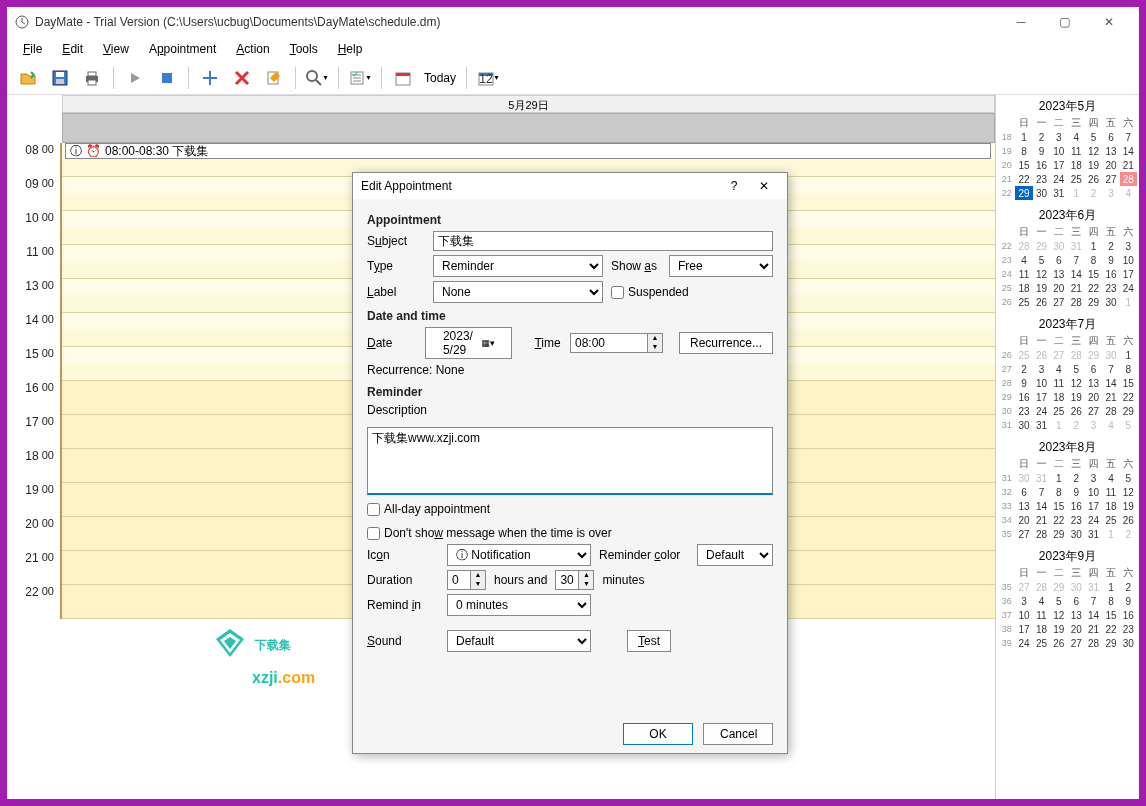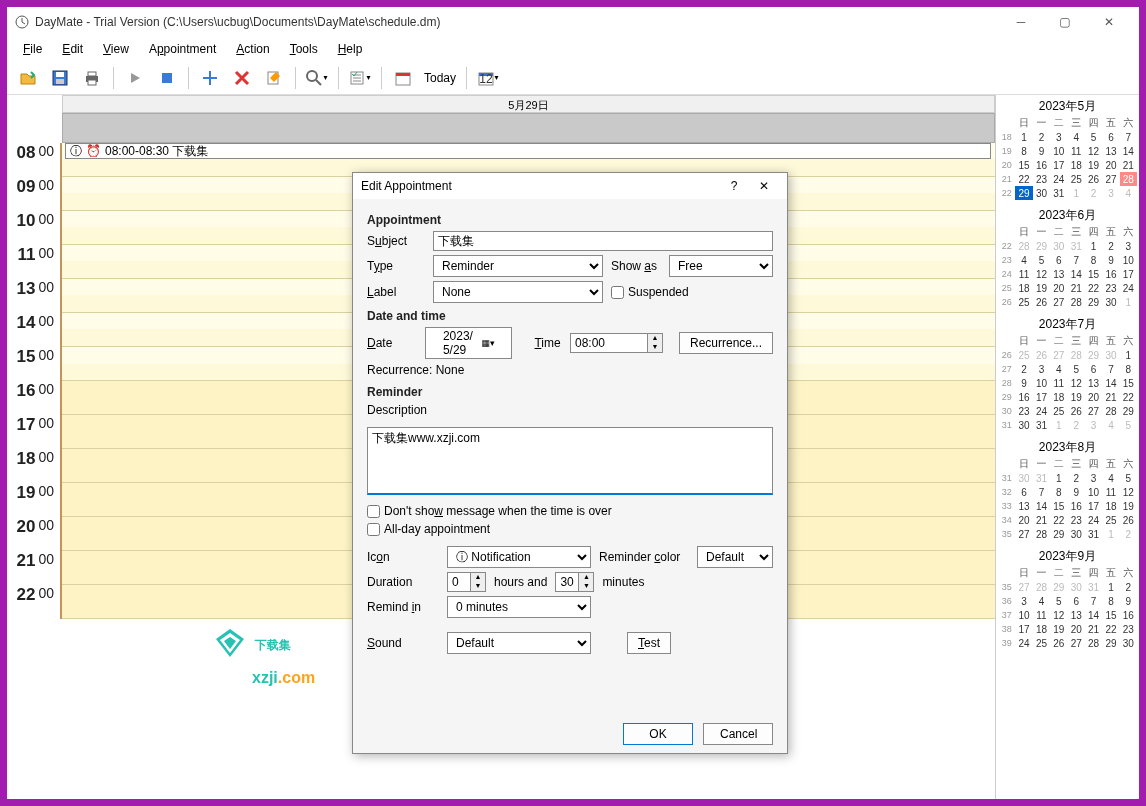--- a/index.html
+++ b/index.html
@@ -15,22 +15,22 @@
 .toolbar{height:34px;display:flex;align-items:center;padding:0 6px;gap:2px;border-bottom:1px solid #ddd}
 .tbtn{width:30px;height:30px;display:flex;align-items:center;justify-content:center;border-radius:3px}
 .tsep{width:1px;height:22px;background:#ccc;margin:0 4px}
 .content{flex:1;display:flex;overflow:hidden}
 .schedule{flex:1;position:relative;background:#fff;overflow:hidden}
 .datehdr{height:18px;background:#f0f0f0;border:1px solid #ccc;text-align:center;line-height:18px;margin-left:55px;font-size:11px}
 .allday{height:30px;background:#cac9c9;border:1px solid #aaa;margin-left:55px}
 .hours{position:relative}
 .hourrow{display:flex;height:34px}
 .hourlab{width:55px;text-align:right;padding-right:6px;font-size:11px;color:#222;border-right:2px solid #c8925b}
-.hourlab b{font-size:17px;font-weight:700}
-.hourlab sup{font-size:14px;vertical-align:top}
+.hourlab b{font-size:12px;font-weight:400}
+.hourlab sup{font-size:11px;vertical-align:top}
 .hourbody{flex:1;border-bottom:1px solid #d9d2a0;background:linear-gradient(#fffde8,#fffde8 50%,#fef9d8 50%,#fef9d8)}
 .hourrow.late .hourbody{background:#fdf3c5}
 .appt{position:absolute;left:58px;right:4px;top:0;height:16px;background:#fff;border:1px solid #888;display:flex;align-items:center;gap:4px;padding:0 4px;font-size:11px}
 .watermark{position:absolute;left:205px;top:530px;font-size:24px;color:#0a7;font-weight:700;opacity:.9;pointer-events:none}
 .watermark .x{color:#f90}
 .sidebar{width:144px;border-left:1px solid #ccc;overflow:hidden;padding:2px;background:#fff}
 .minical{margin-bottom:6px;font-size:11px}
 .minical .mctitle{text-align:center;font-weight:400;padding:1px 0}
 .minical table{width:100%;border-collapse:collapse;table-layout:fixed}
 .minical th{font-weight:400;color:#555;font-size:10px;padding:0}
@@ -644,27 +644,27 @@
           </div>
         </div>
    <div style="flex:1"></div>
    <button class="btnlike">Recurrence...</button>
   </div>
   <div style="font-size:12px;margin:4px 0 8px">Recurrence: None</div>
 
   <div class="section">Reminder</div>
   <div style="font-size:12px;margin-bottom:10px">Description</div>
   <textarea style="">下载集www.xzji.com</textarea>
+  <label class="chk" style="margin:4px 0 10px">
+        <input type="checkbox" style="">
+        <span>All-day appointment</span>
+      </label>
   <label class="chk" style="margin-top:6px">
         <input type="checkbox" style="">
         <span>Don't sho<u>w</u> message when the time is over</span>
-      </label>
-  <label class="chk" style="margin:4px 0 10px">
-        <input type="checkbox" style="">
-        <span>All-day appointment</span>
       </label>
 
   <div class="row">
    <label class="wide">Ic<u>o</u>n</label>
    <select style="width:144px"><option>ⓘ <span>Notification</span></option></select>
    <label style="width:90px">Reminder <u>c</u>olor</label>
    <select style="flex:1"><option><span class="colorbox"></span><span>Default</span></option></select>
   </div>
   <div class="row">
    <label class="wide">Duration</label>

